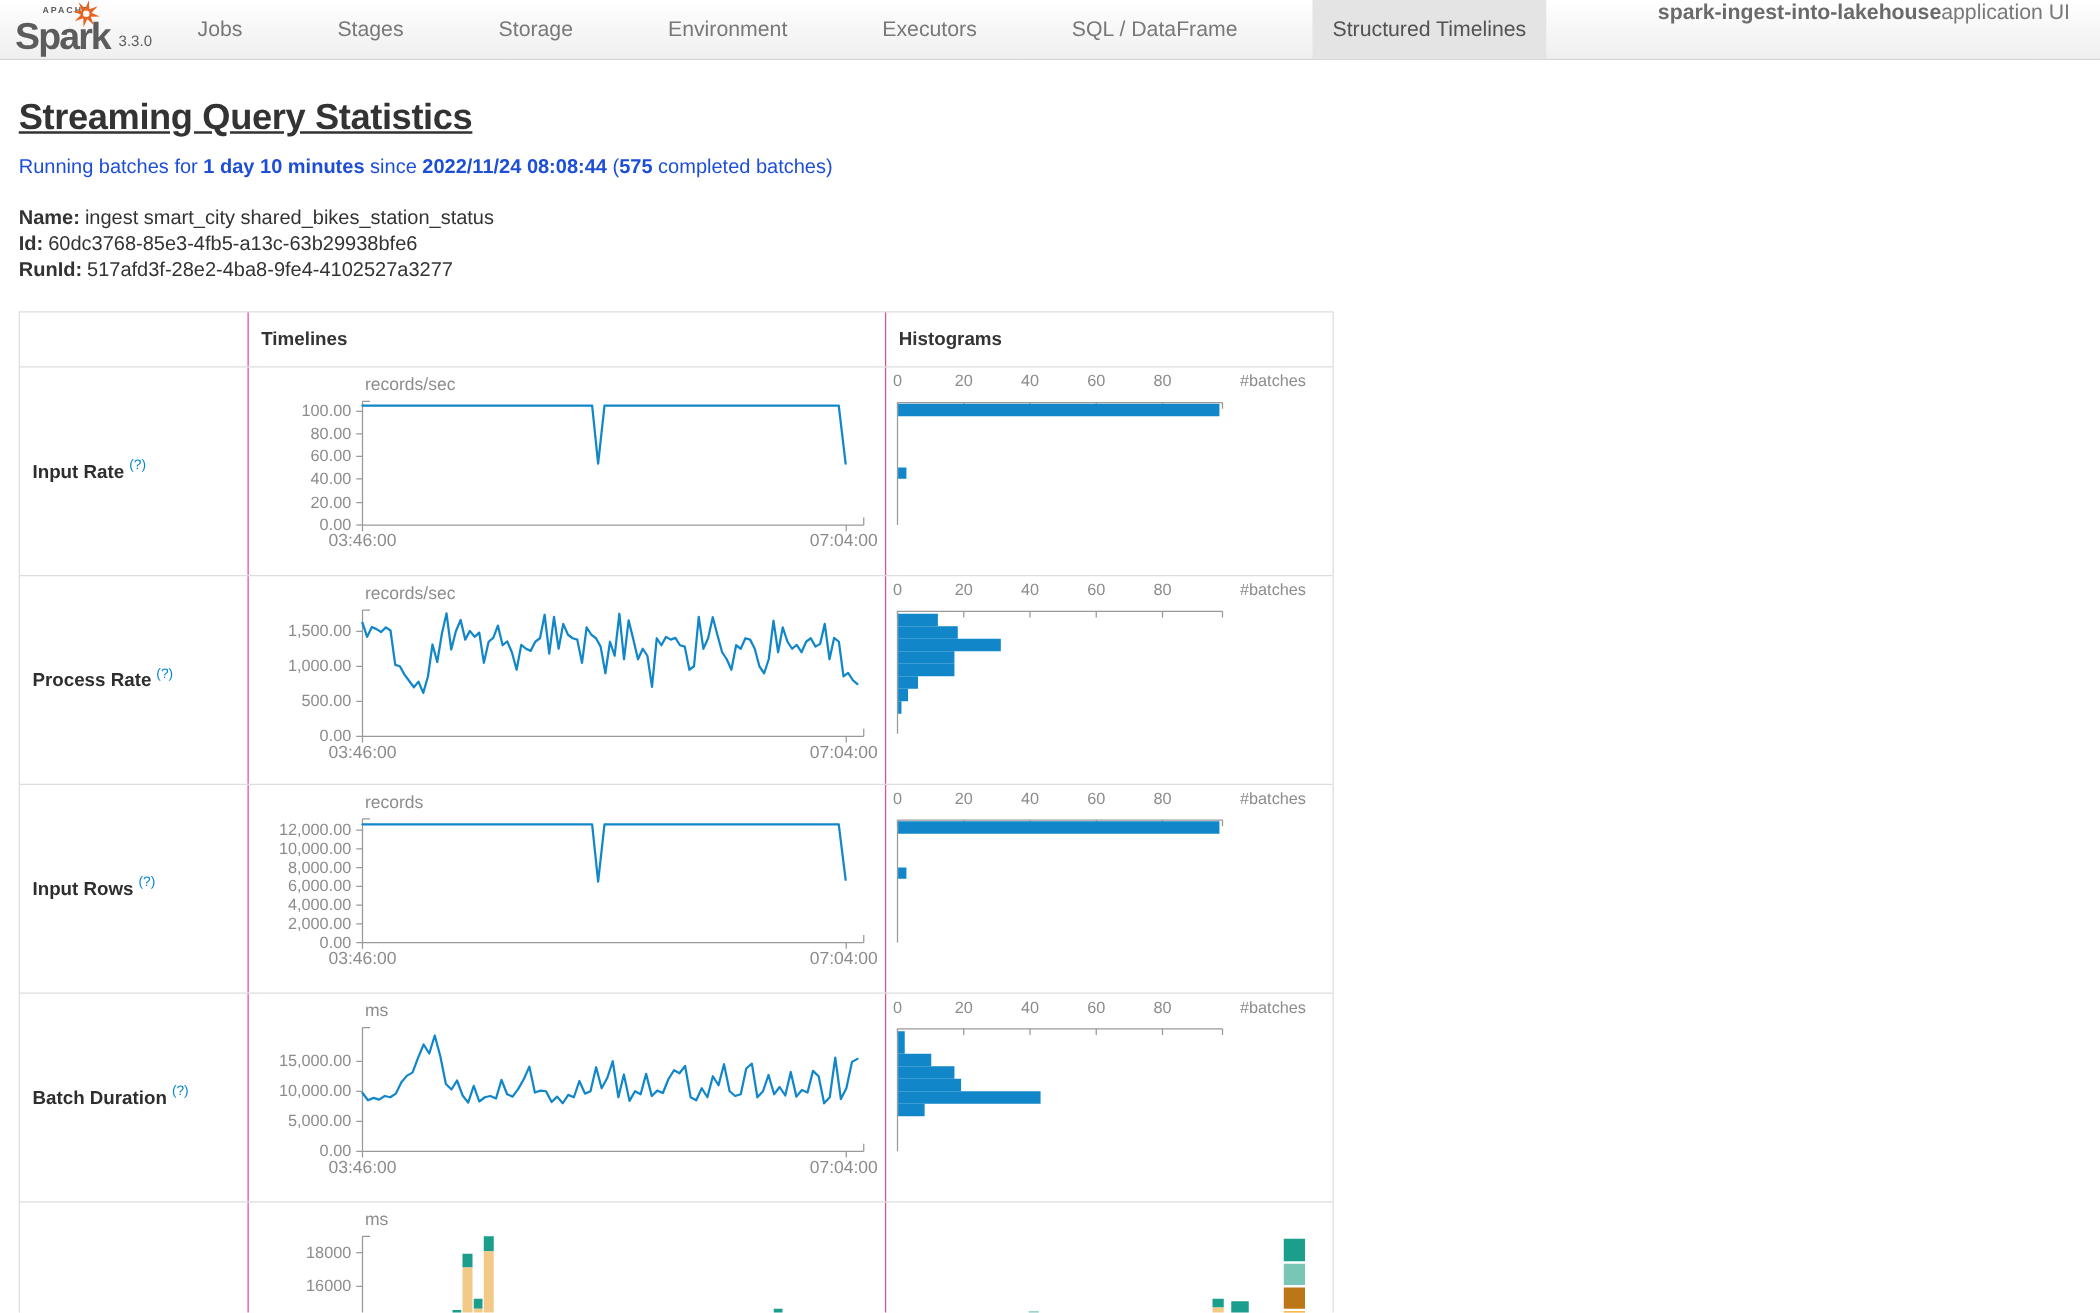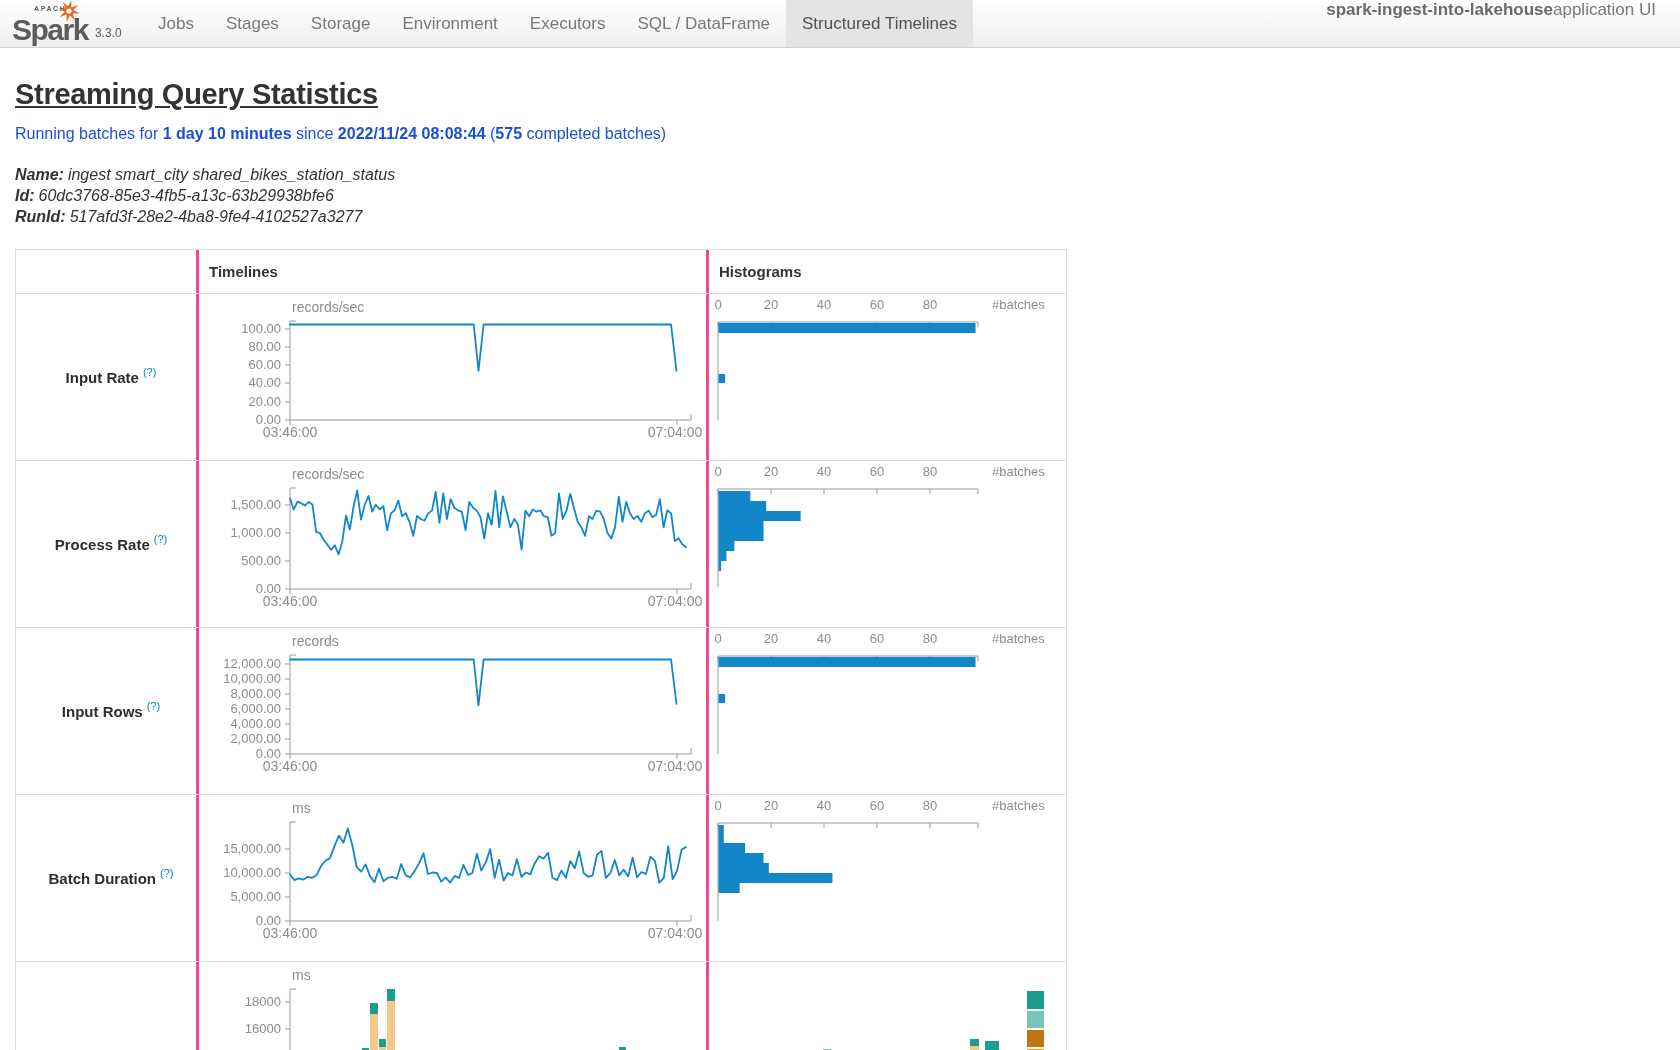--- a/index.html
+++ b/index.html
@@ -5,41 +5,41 @@
   html,body{margin:0;padding:0;width:1680px;height:1050px;overflow:hidden;background:#fff;
     font-family:"Liberation Sans",sans-serif;-webkit-font-smoothing:antialiased;}
   
   nav{height:47px;display:flex;align-items:stretch;background:linear-gradient(#ffffff,#efefef);
     border-bottom:1px solid #d5d5d5;position:relative;}
   .logo{display:flex;align-items:flex-end;padding:2px 0 4px 12px;position:relative;width:112px;cursor:pointer;}
   .apache{position:absolute;top:5px;left:34px;font-size:7px;letter-spacing:1.6px;color:#5a5a5a;font-weight:bold;}
   .spark{font-size:30px;font-weight:bold;color:#5c5c5c;letter-spacing:-1.5px;line-height:27px;}
   .star-wrap{position:absolute;top:-1px;left:57px;}
   .version{font-size:12px;font-weight:normal;color:#5c5c5c;margin:0 0 3px 7px;}
-  .nav-items{display:flex;list-style:none;margin:0 0 0 18px;padding:0;align-items:stretch;}
+  .nav-items{display:flex;list-style:none;margin:0 0 0 18px;padding:0;align-items:stretch;gap:44px;}
   .nav-item{display:flex;align-items:center;padding:0 16px;font-size:17px;color:#787878;cursor:pointer;white-space:nowrap;}
   .nav-item.active{background:#e4e4e4;color:#525252;}
   .app-title{position:absolute;right:24px;top:0;height:42px;display:flex;align-items:flex-start;font-size:17px;color:#787878;}
   .app-title b{color:#6a6a6a;}
   
   main{padding:0 15px;}
   h1{font-size:29px;margin:30px 0 0 0;color:#333;font-weight:bold;letter-spacing:-0.3px;text-decoration:underline;}
   .subtitle{margin-top:14px;font-size:16px;color:#1d4ed8;}
-  .meta{margin-top:21px;font-size:16px;color:#333;line-height:21px;font-style:italic;}
+  .meta{margin-top:21px;font-size:16px;color:#333;line-height:21px;}
   .meta b{margin-right:4px;}
   
   .stats-table{margin-top:22px;width:1052px;border:1px solid #ddd;box-sizing:border-box;}
   .thead{display:flex;border-bottom:1px solid #ddd;height:43px;}
   .hcell{font-weight:bold;font-size:15px;color:#333;padding:13px 0 0 10px;box-sizing:border-box;}
   .c1{width:183px;} .c2{width:510px;} .c3{width:356px;}
-  .br{border-right:3px solid #ec4899;}
+  .br{border-right:1px solid #ec4899;}
   .trow{display:flex;border-bottom:1px solid #ddd;height:166px;}
   .trow.cut{border-bottom:none;height:94px;}
   .label-cell{display:flex;align-items:center;padding-left:10px;box-sizing:border-box;
-    font-size:15px;font-weight:bold;color:#2e2e2e;justify-content:center;}
+    font-size:15px;font-weight:bold;color:#2e2e2e;}
   .help{color:#0088cc;font-weight:normal;font-size:11px;margin-left:4px;position:relative;top:-5px;cursor:pointer;text-decoration:none;}
   .cell{box-sizing:border-box;overflow:hidden;}
   svg{display:block;}
   svg text{font-family:"Liberation Sans",sans-serif;}
 </style>
 </head>
 <body>
 
 <nav>
   <div class="logo">

